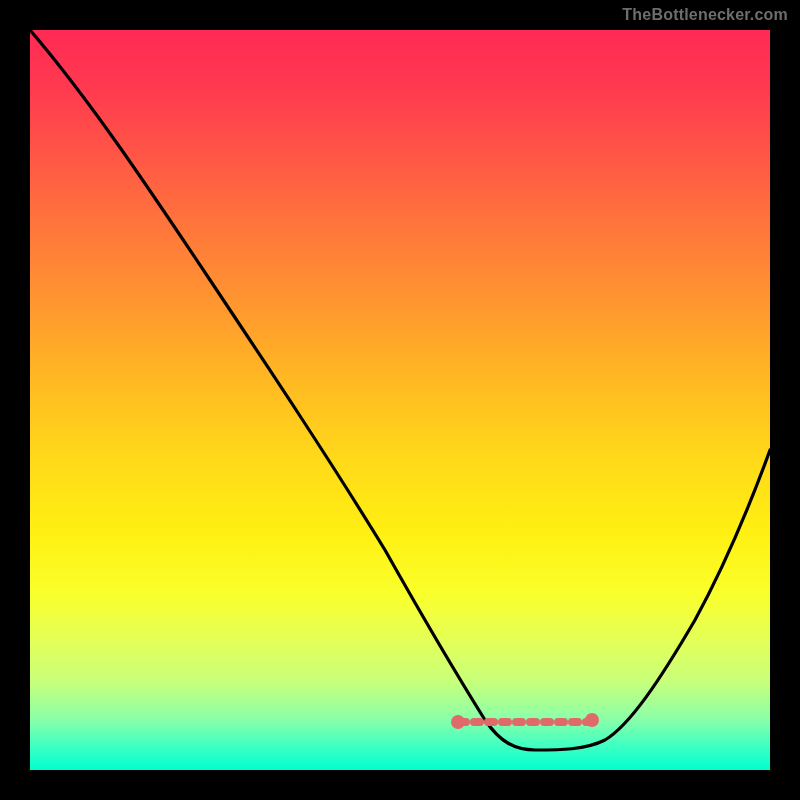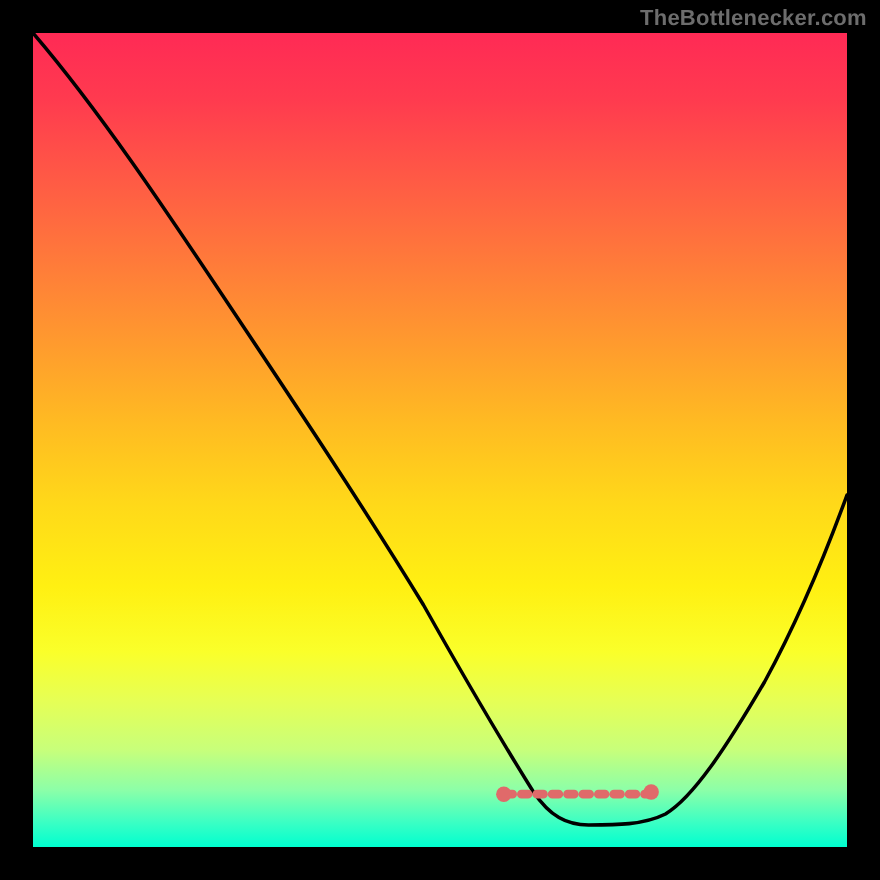--- a/index.html
+++ b/index.html
@@ -3,21 +3,21 @@
 <meta charset="utf-8">
 <style>
   * { margin: 0; padding: 0; box-sizing: border-box; }
   html, body { width: 800px; height: 800px; background: #000; overflow: hidden; }
   .container { position: relative; width: 800px; height: 800px; background: #000; }
   .watermark {
     position: absolute;
     top: 6px;
     right: 12px;
     font-family: Arial, Helvetica, sans-serif;
-    font-size: 20px;
+    font-size: 16px;
     font-weight: 600;
     color: #6d6d6d;
     letter-spacing: 0.2px;
   }
   .plot {
     position: absolute;
     left: 30px;
     top: 30px;
     width: 740px;
     height: 740px;

